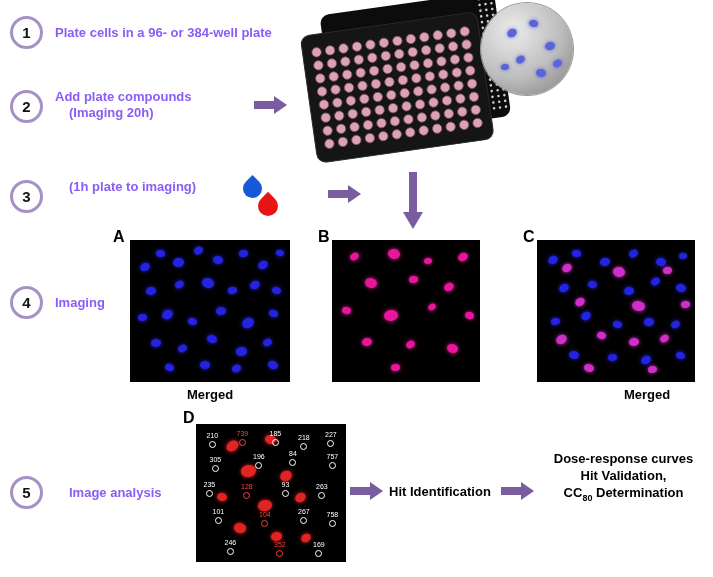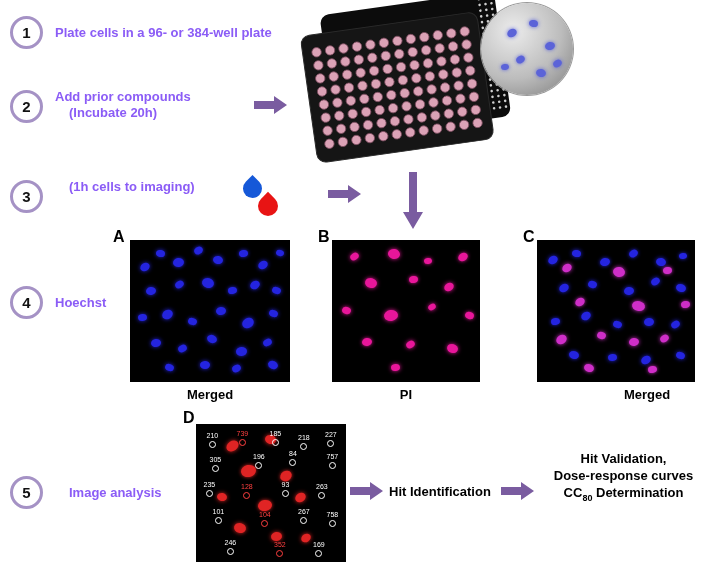--- a/index.html
+++ b/index.html
@@ -35,30 +35,30 @@
 </head>
 <body>
 
 <div class="canvas">
 
   <div class="step-circle" style="top:16px">1</div>
   <div class="step-label" style="left:55px;top:25px">Plate cells in a 96- or 384-well plate</div>
 
   <div class="step-circle" style="top:90px">2</div>
   <div class="step-label" style="left:55px;top:89px">
-    <div>Add prior compounds</div>
-    <div class="sub-line">(Incubate 20h)</div>
+    <div>Add plate compounds</div>
+    <div class="sub-line">(Imaging 20h)</div>
   </div>
   <svg class="arrow" style="left:254px;top:95px" width="34" height="20">
     <polygon points="0,6 20,6 20,1 33,10 20,19 20,14 0,14"></polygon>
   </svg>
 
   <div class="step-circle" style="top:180px">3</div>
   <div class="step-label" style="left:55px;top:179px">
-    <div class="sub-line">(1h cells to imaging)</div>
+    <div class="sub-line">(1h plate to imaging)</div>
   </div>
   <div class="drop drop-blue" style="left:243px;top:179px;width:19px;height:19px"></div>
   <div class="drop drop-red" style="left:258px;top:196px;width:20px;height:20px"></div>
   <svg class="arrow" style="left:328px;top:184px" width="34" height="20">
     <polygon points="0,6 20,6 20,1 33,10 20,19 20,14 0,14"></polygon>
   </svg>
 
   <svg class="abs platesvg" style="left:300px;top:-4px" width="215" height="178" viewBox="0 0 215 178">
     <g transform="rotate(-8 107 89)">
       <rect x="30" y="8" width="176" height="126" rx="9" fill="#0c0c0c"></rect>
@@ -233,21 +233,21 @@
       <span class="cell-dot" style="left: 60%; top: 72%; width: 10px; height: 8px; background: rgb(91, 99, 216); box-shadow: rgb(91, 99, 216) 0px 0px 4px; transform: rotate(13deg);"></span>
       <span class="cell-dot" style="left: 22%; top: 66%; width: 8px; height: 6px; background: rgb(91, 99, 216); box-shadow: rgb(91, 99, 216) 0px 0px 4px; transform: rotate(-10deg);"></span>
       <span class="cell-dot" style="left: 78%; top: 62%; width: 9px; height: 7px; background: rgb(91, 99, 216); box-shadow: rgb(91, 99, 216) 0px 0px 4px; transform: rotate(-33deg);"></span>
     </div>
 
   <svg class="arrow" style="left:402px;top:172px" width="22" height="58">
     <polygon points="7,0 15,0 15,40 21,40 11,57 1,40 7,40"></polygon>
   </svg>
 
   <div class="step-circle" style="top:286px">4</div>
-  <div class="step-label" style="left:55px;top:295px">Hoechst</div>
+  <div class="step-label" style="left:55px;top:295px">Imaging</div>
 
   <div class="panel-letter" style="left:113px;top:228px">A</div>
   <div class="panel-letter" style="left:318px;top:228px">B</div>
   <div class="panel-letter" style="left:523px;top:228px">C</div>
 
   <div class="mpanel" style="left:130px;top:240px;width:160px;height:142px">
       <span class="cell-dot" style="left: 6%; top: 16%; width: 10px; height: 8px; background: rgb(36, 36, 224); box-shadow: rgb(36, 36, 224) 0px 0px 4px; transform: rotate(-35deg);"></span>
       <span class="cell-dot" style="left: 16%; top: 7%; width: 9px; height: 7px; background: rgb(36, 36, 224); box-shadow: rgb(36, 36, 224) 0px 0px 4px; transform: rotate(12deg);"></span>
       <span class="cell-dot" style="left: 27%; top: 13%; width: 11px; height: 9px; background: rgb(36, 36, 224); box-shadow: rgb(36, 36, 224) 0px 0px 4px; transform: rotate(-11deg);"></span>
       <span class="cell-dot" style="left: 40%; top: 5%; width: 9px; height: 7px; background: rgb(36, 36, 224); box-shadow: rgb(36, 36, 224) 0px 0px 4px; transform: rotate(-34deg);"></span>
@@ -323,21 +323,20 @@
       <span class="cell-dot" style="left: 91%; top: 43%; width: 9px; height: 7px; background: rgb(207, 46, 200); box-shadow: rgb(207, 46, 200) 0px 0px 4px; transform: rotate(-10deg);"></span>
       <span class="cell-dot" style="left: 12%; top: 67%; width: 11px; height: 9px; background: rgb(207, 46, 200); box-shadow: rgb(207, 46, 200) 0px 0px 4px; transform: rotate(-33deg);"></span>
       <span class="cell-dot" style="left: 38%; top: 65%; width: 9px; height: 7px; background: rgb(207, 46, 200); box-shadow: rgb(207, 46, 200) 0px 0px 4px; transform: rotate(14deg);"></span>
       <span class="cell-dot" style="left: 58%; top: 69%; width: 10px; height: 8px; background: rgb(207, 46, 200); box-shadow: rgb(207, 46, 200) 0px 0px 4px; transform: rotate(-9deg);"></span>
       <span class="cell-dot" style="left: 78%; top: 67%; width: 9px; height: 7px; background: rgb(207, 46, 200); box-shadow: rgb(207, 46, 200) 0px 0px 4px; transform: rotate(-32deg);"></span>
       <span class="cell-dot" style="left: 30%; top: 87%; width: 10px; height: 8px; background: rgb(207, 46, 200); box-shadow: rgb(207, 46, 200) 0px 0px 4px; transform: rotate(15deg);"></span>
       <span class="cell-dot" style="left: 70%; top: 89%; width: 9px; height: 7px; background: rgb(207, 46, 200); box-shadow: rgb(207, 46, 200) 0px 0px 4px; transform: rotate(-8deg);"></span>
     </div>
 
   <div class="caption" style="left:130px;top:387px;width:160px">Merged</div>
-  <div class="caption" style="left:332px;top:387px;width:148px">PI</div>
   <div class="caption" style="left:568px;top:387px;width:158px">Merged</div>
 
   <div class="panel-letter" style="left:183px;top:409px">D</div>
   <div class="mpanel" style="left:196px;top:424px;width:150px;height:138px">
       <span class="cell-dot" style="left: 20%; top: 12%; width: 13px; height: 10px; background: rgb(224, 36, 36); box-shadow: rgb(224, 36, 36) 0px 0px 4px; transform: rotate(-35deg);"></span>
       <span class="cell-dot" style="left: 46%; top: 8%; width: 11px; height: 9px; background: rgb(224, 36, 36); box-shadow: rgb(224, 36, 36) 0px 0px 4px; transform: rotate(12deg);"></span>
       <span class="cell-dot" style="left: 30%; top: 30%; width: 15px; height: 12px; background: rgb(224, 36, 36); box-shadow: rgb(224, 36, 36) 0px 0px 4px; transform: rotate(-11deg);"></span>
       <span class="cell-dot" style="left: 56%; top: 34%; width: 12px; height: 10px; background: rgb(224, 36, 36); box-shadow: rgb(224, 36, 36) 0px 0px 4px; transform: rotate(-34deg);"></span>
       <span class="cell-dot" style="left: 14%; top: 50%; width: 10px; height: 8px; background: rgb(224, 36, 36); box-shadow: rgb(224, 36, 36) 0px 0px 4px; transform: rotate(13deg);"></span>
       <span class="cell-dot" style="left: 41%; top: 55%; width: 14px; height: 11px; background: rgb(224, 36, 36); box-shadow: rgb(224, 36, 36) 0px 0px 4px; transform: rotate(-10deg);"></span>
@@ -431,18 +430,18 @@
   <div class="step-label" style="left:69px;top:485px">Image analysis</div>
 
   <svg class="arrow" style="left:350px;top:481px" width="34" height="20">
     <polygon points="0,6 20,6 20,1 33,10 20,19 20,14 0,14"></polygon>
   </svg>
   <div class="flow-text" style="left:389px;top:484px">Hit Identification</div>
   <svg class="arrow" style="left:501px;top:481px" width="34" height="20">
     <polygon points="0,6 20,6 20,1 33,10 20,19 20,14 0,14"></polygon>
   </svg>
   <div class="outcome" style="left:534px;top:450px;width:179px">
+    <div>Dose-response curves</div>
     <div>Hit Validation,</div>
-    <div>Dose-response curves</div>
     <div><span>CC</span><sub>80</sub><span> Determination</span></div>
   </div>
 
 </div>
 
 </body></html>

